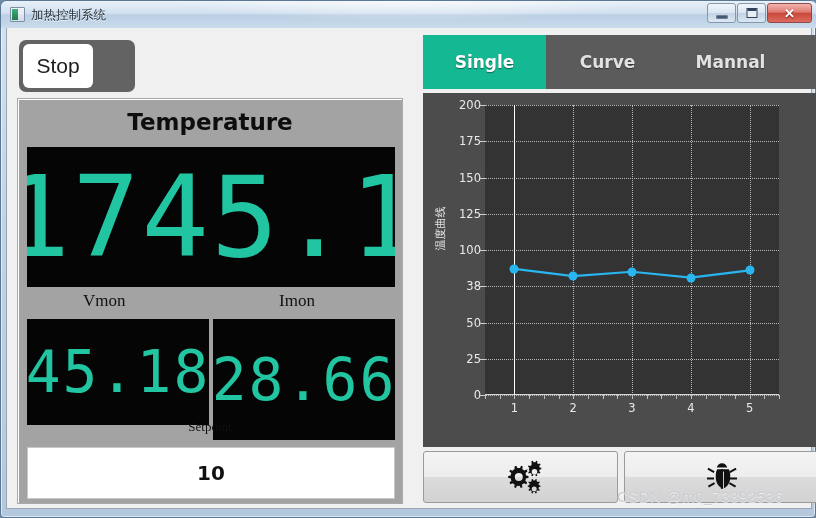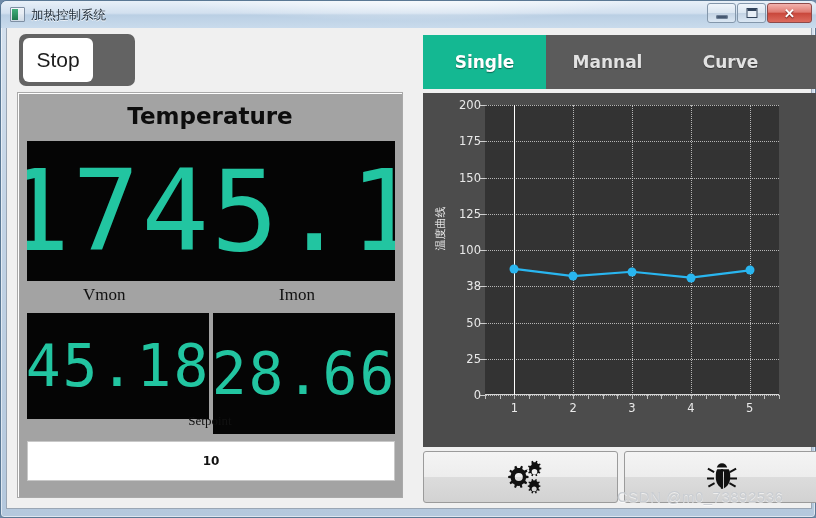--- a/index.html
+++ b/index.html
@@ -66,21 +66,21 @@
     font-size:13px;font-weight:bold;color:#fff;line-height:1;
     text-shadow:0 1px 1px rgba(90,20,20,.9);font-family:"Liberation Sans",sans-serif;
   }
   
   .client{
     position:absolute;left:5px;top:27px;width:806px;height:481px;
     background:#f0f0f0;border:1px solid #9aa6b4;box-sizing:border-box;
     border-top:none;
   }
   
-  .left{position:absolute;left:4px;top:0;width:396px;height:474px;}
+  .left{position:absolute;left:4px;top:6px;width:396px;height:474px;}
   .toggle{
     position:absolute;left:8px;top:6px;width:116px;height:52px;
     background:#636363;border-radius:7px;
   }
   .toggle .thumb{
     position:absolute;left:4px;top:4px;width:70px;height:44px;
     background:#ffffff;border-radius:6px;
     display:flex;align-items:center;justify-content:center;
   }
   .toggle .thumb span{
@@ -116,24 +116,24 @@
   .sublabels .vm{left:56px;}
   .sublabels .im{left:252px;}
   #lcd-v{position:absolute;left:9px;top:220px;width:182px;height:106px;}
   #lcd-i{position:absolute;left:195px;top:220px;width:182px;height:121px;}
   #lcd-v .val,#lcd-i .val{font-size:58px;}
   .setpoint-label{
     position:absolute;left:0;top:320px;width:100%;text-align:center;
     font-size:13px;color:#111;font-family:"Liberation Serif","DejaVu Serif",serif;
   }
   .setpoint-input{
-    position:absolute;left:9px;top:348px;width:368px;height:40px;
+    position:absolute;left:9px;top:348px;width:368px;height:52px;
     background:#fff;border:1px solid #c8c8c8;box-sizing:border-box;
     display:flex;align-items:center;justify-content:center;
-    font-size:12px;font-weight:bold;color:#111;
+    font-size:20px;font-weight:bold;color:#111;
     font-family:"DejaVu Sans","Liberation Sans",sans-serif;
   }
   
   .right{position:absolute;left:414px;top:3px;width:400px;height:474px;}
   .tabs{
     position:absolute;left:2px;top:4px;width:396px;height:54px;
     display:flex;background:#5b5b5b;
   }
   .tab{
     flex:0 0 123px;height:54px;display:flex;align-items:center;justify-content:center;
@@ -258,24 +258,24 @@
       </div>
     </div>
 
     <div class="right">
 
       <div class="tabs">
         <div class="tab active">
           <span>Single</span>
         </div>
         <div class="tab">
+          <span>Curve</span>
+        </div>
+        <div class="tab">
           <span>Mannal</span>
-        </div>
-        <div class="tab">
-          <span>Curve</span>
         </div>
         <div class="tab filler"></div>
       </div>
 
       <div class="chart">
         <div class="ylabel">温度曲线</div>
         <div class="plot" id="plot-area">
           <div class="axisline"></div>
         <div class="hline" style="top: 290px;"></div>
             <div class="ytick" style="top: 290px;">0</div>

